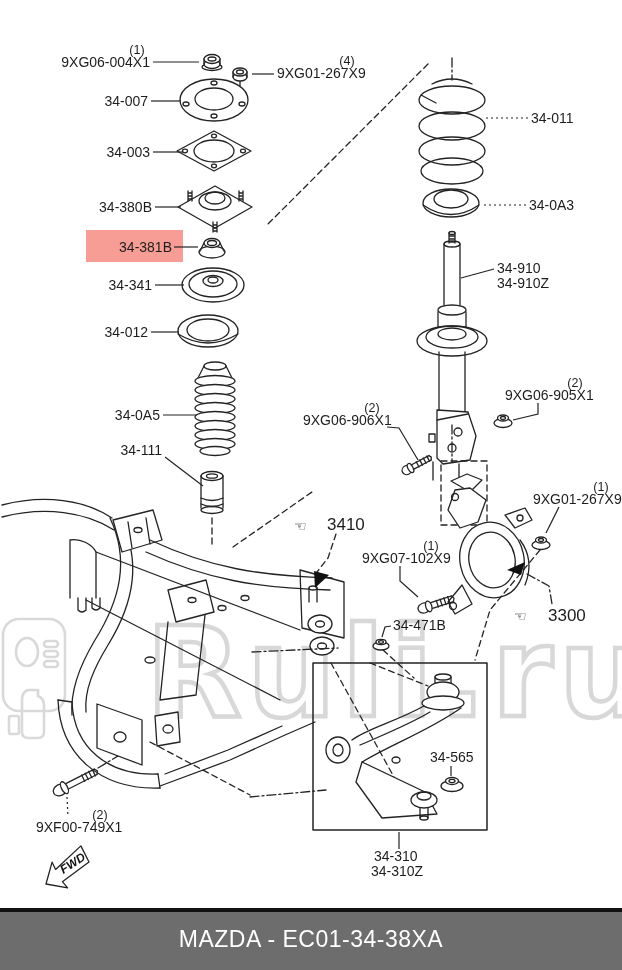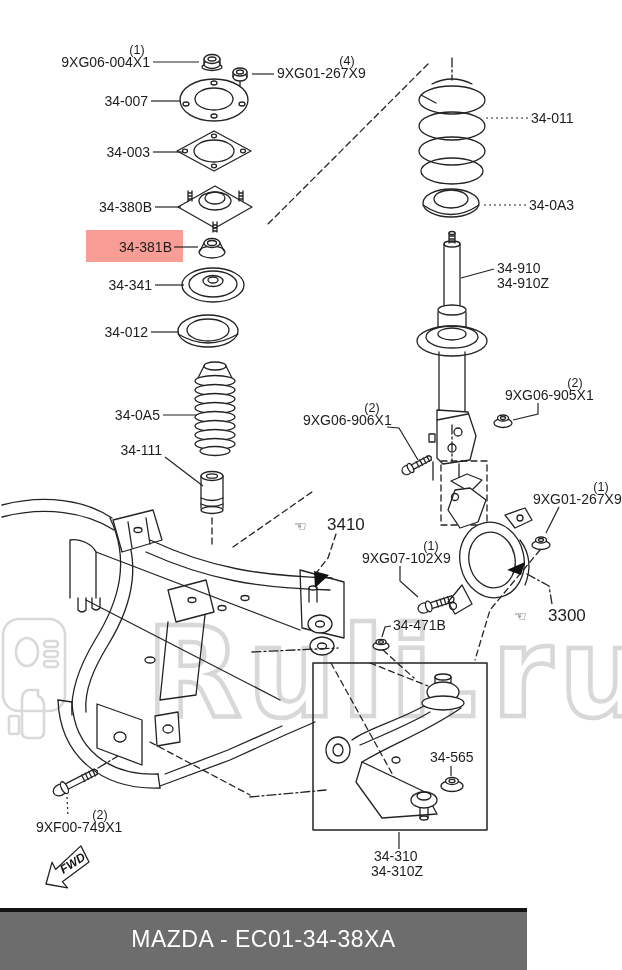--- a/index.html
+++ b/index.html
@@ -23,21 +23,21 @@
   .lbl .hl{fill:#f4776e;opacity:0.72;}
   .hand{font-size:20px;fill:#1d1d1d;}
   
   .wm path,.wm rect,.wm ellipse{stroke:#d9d9d9;stroke-width:2.6;fill:none;}
   .wm .wm-text{font-family:"DejaVu Sans",sans-serif;font-weight:bold;font-size:124px;
       letter-spacing:6px;fill:none;stroke:#d8d8d8;stroke-width:4.5px;}
   
   .fwd-shape{fill:#ffffff;stroke:#111;stroke-width:2;}
   .fwd-text{font-size:12px;font-style:italic;font-weight:bold;fill:#111;}
   
-  .footer{position:absolute;left:0;top:908px;width:527px;height:62px;background:#6d6d6d;
+  .footer{position:absolute;left:0;top:908px;width:622px;height:62px;background:#6d6d6d;
       display:flex;align-items:center;justify-content:center;gap:36px;flex-direction:column;}
   .footer-topline{position:absolute;left:0;top:0;width:100%;height:4px;background:#121212;}
   .footer span{color:#ffffff;font-size:23px;letter-spacing:0.5px;}
 </style>
 </head>
 <body>
 
 <div class="page">
 
 <svg width="622" height="908" viewBox="0 0 622 908">

